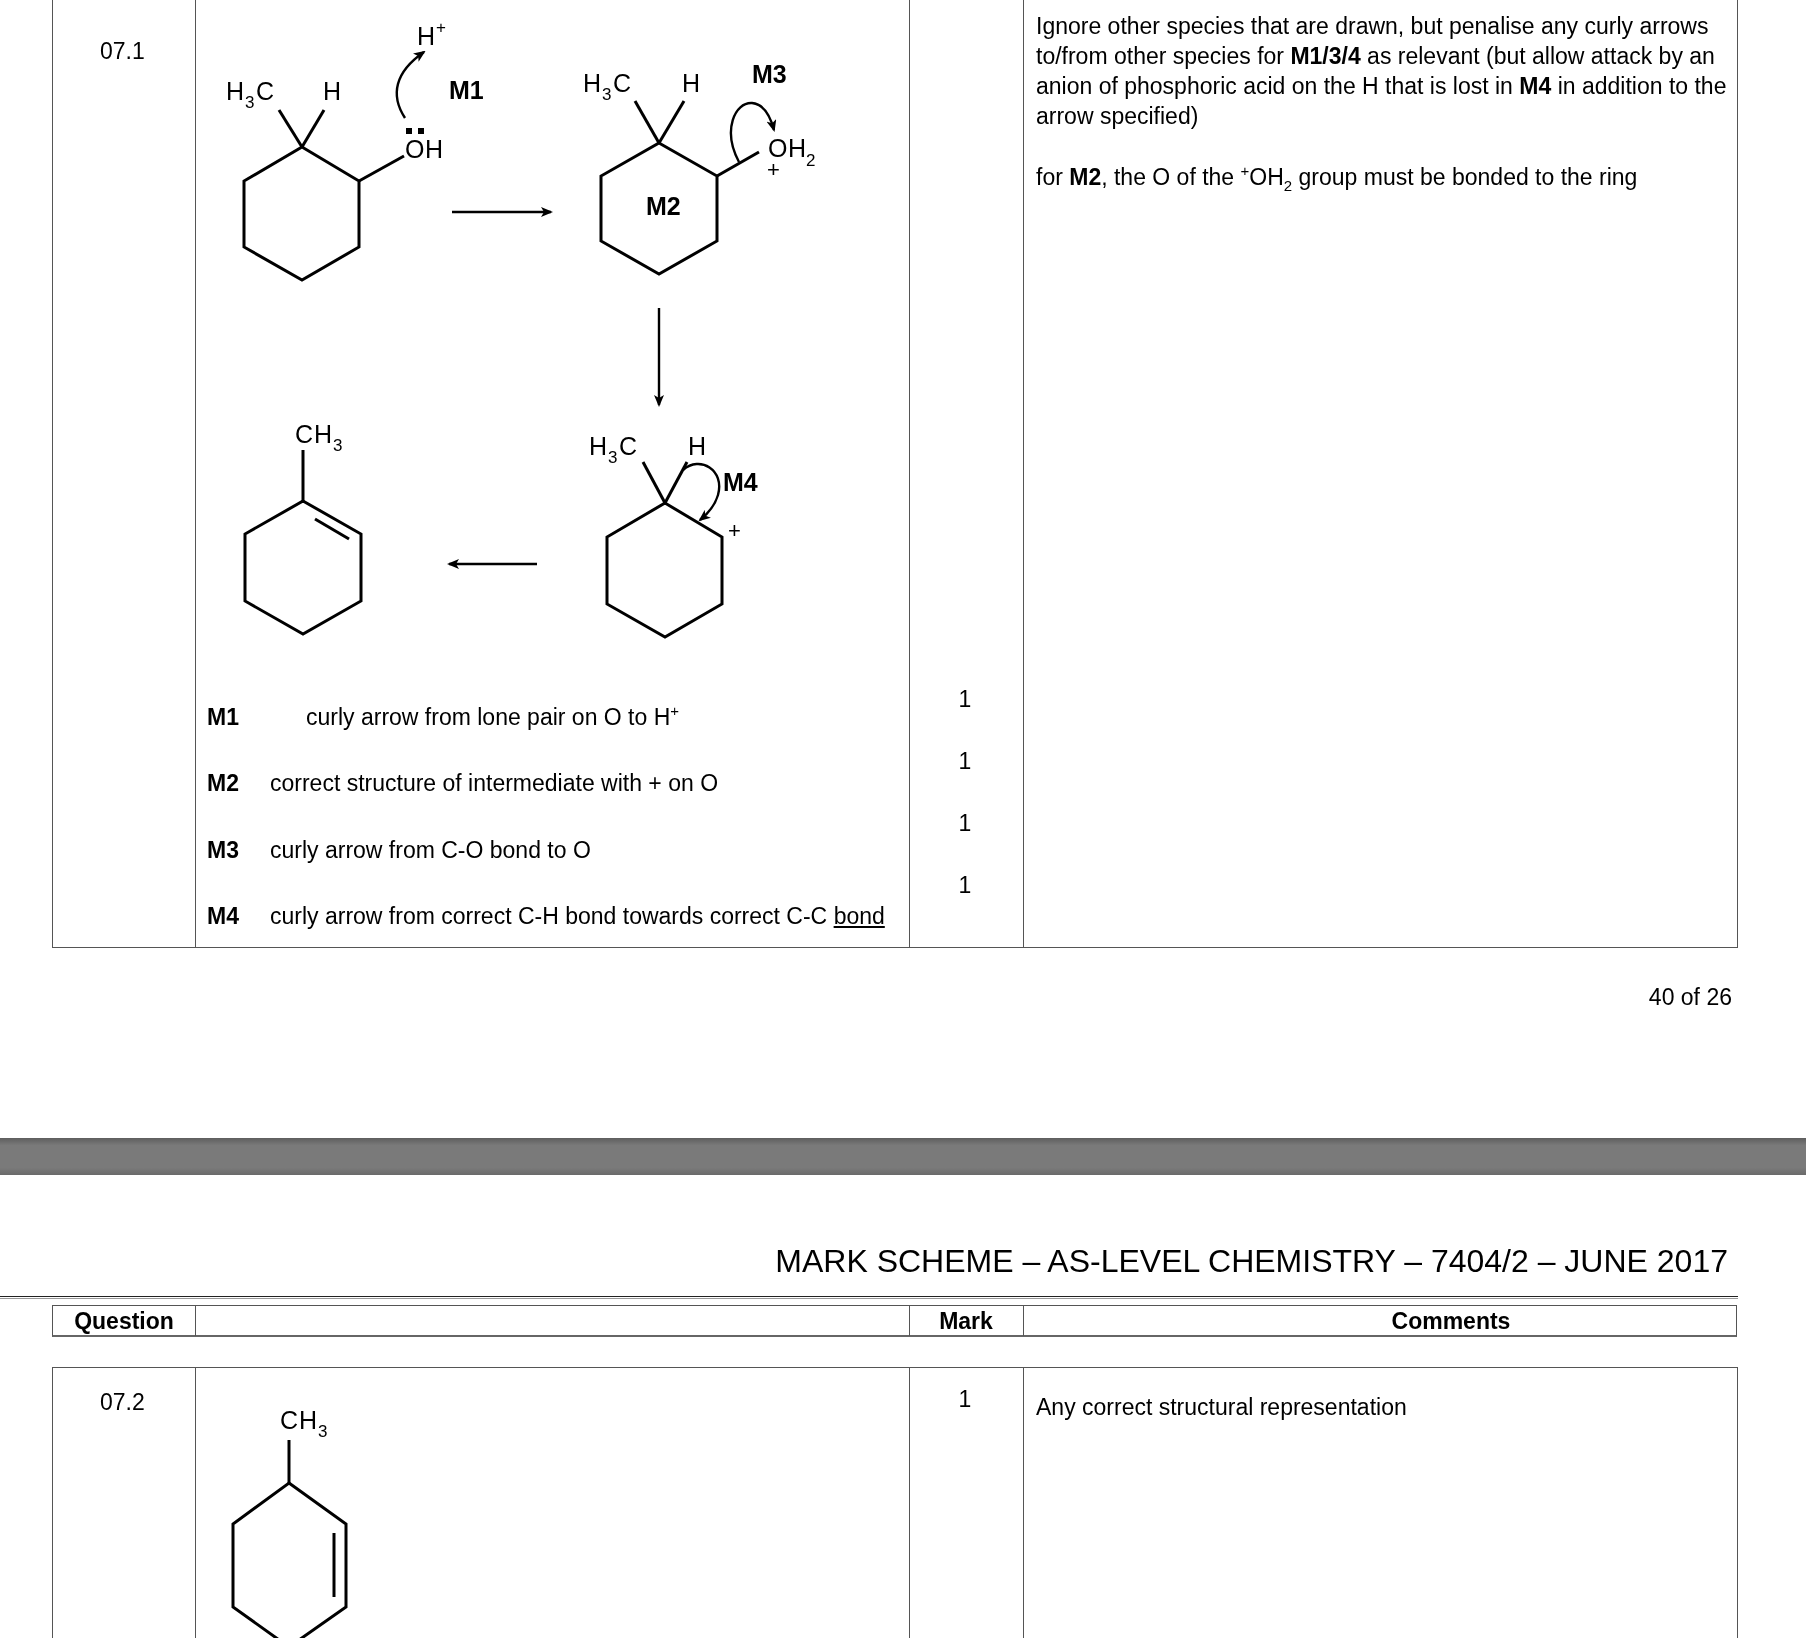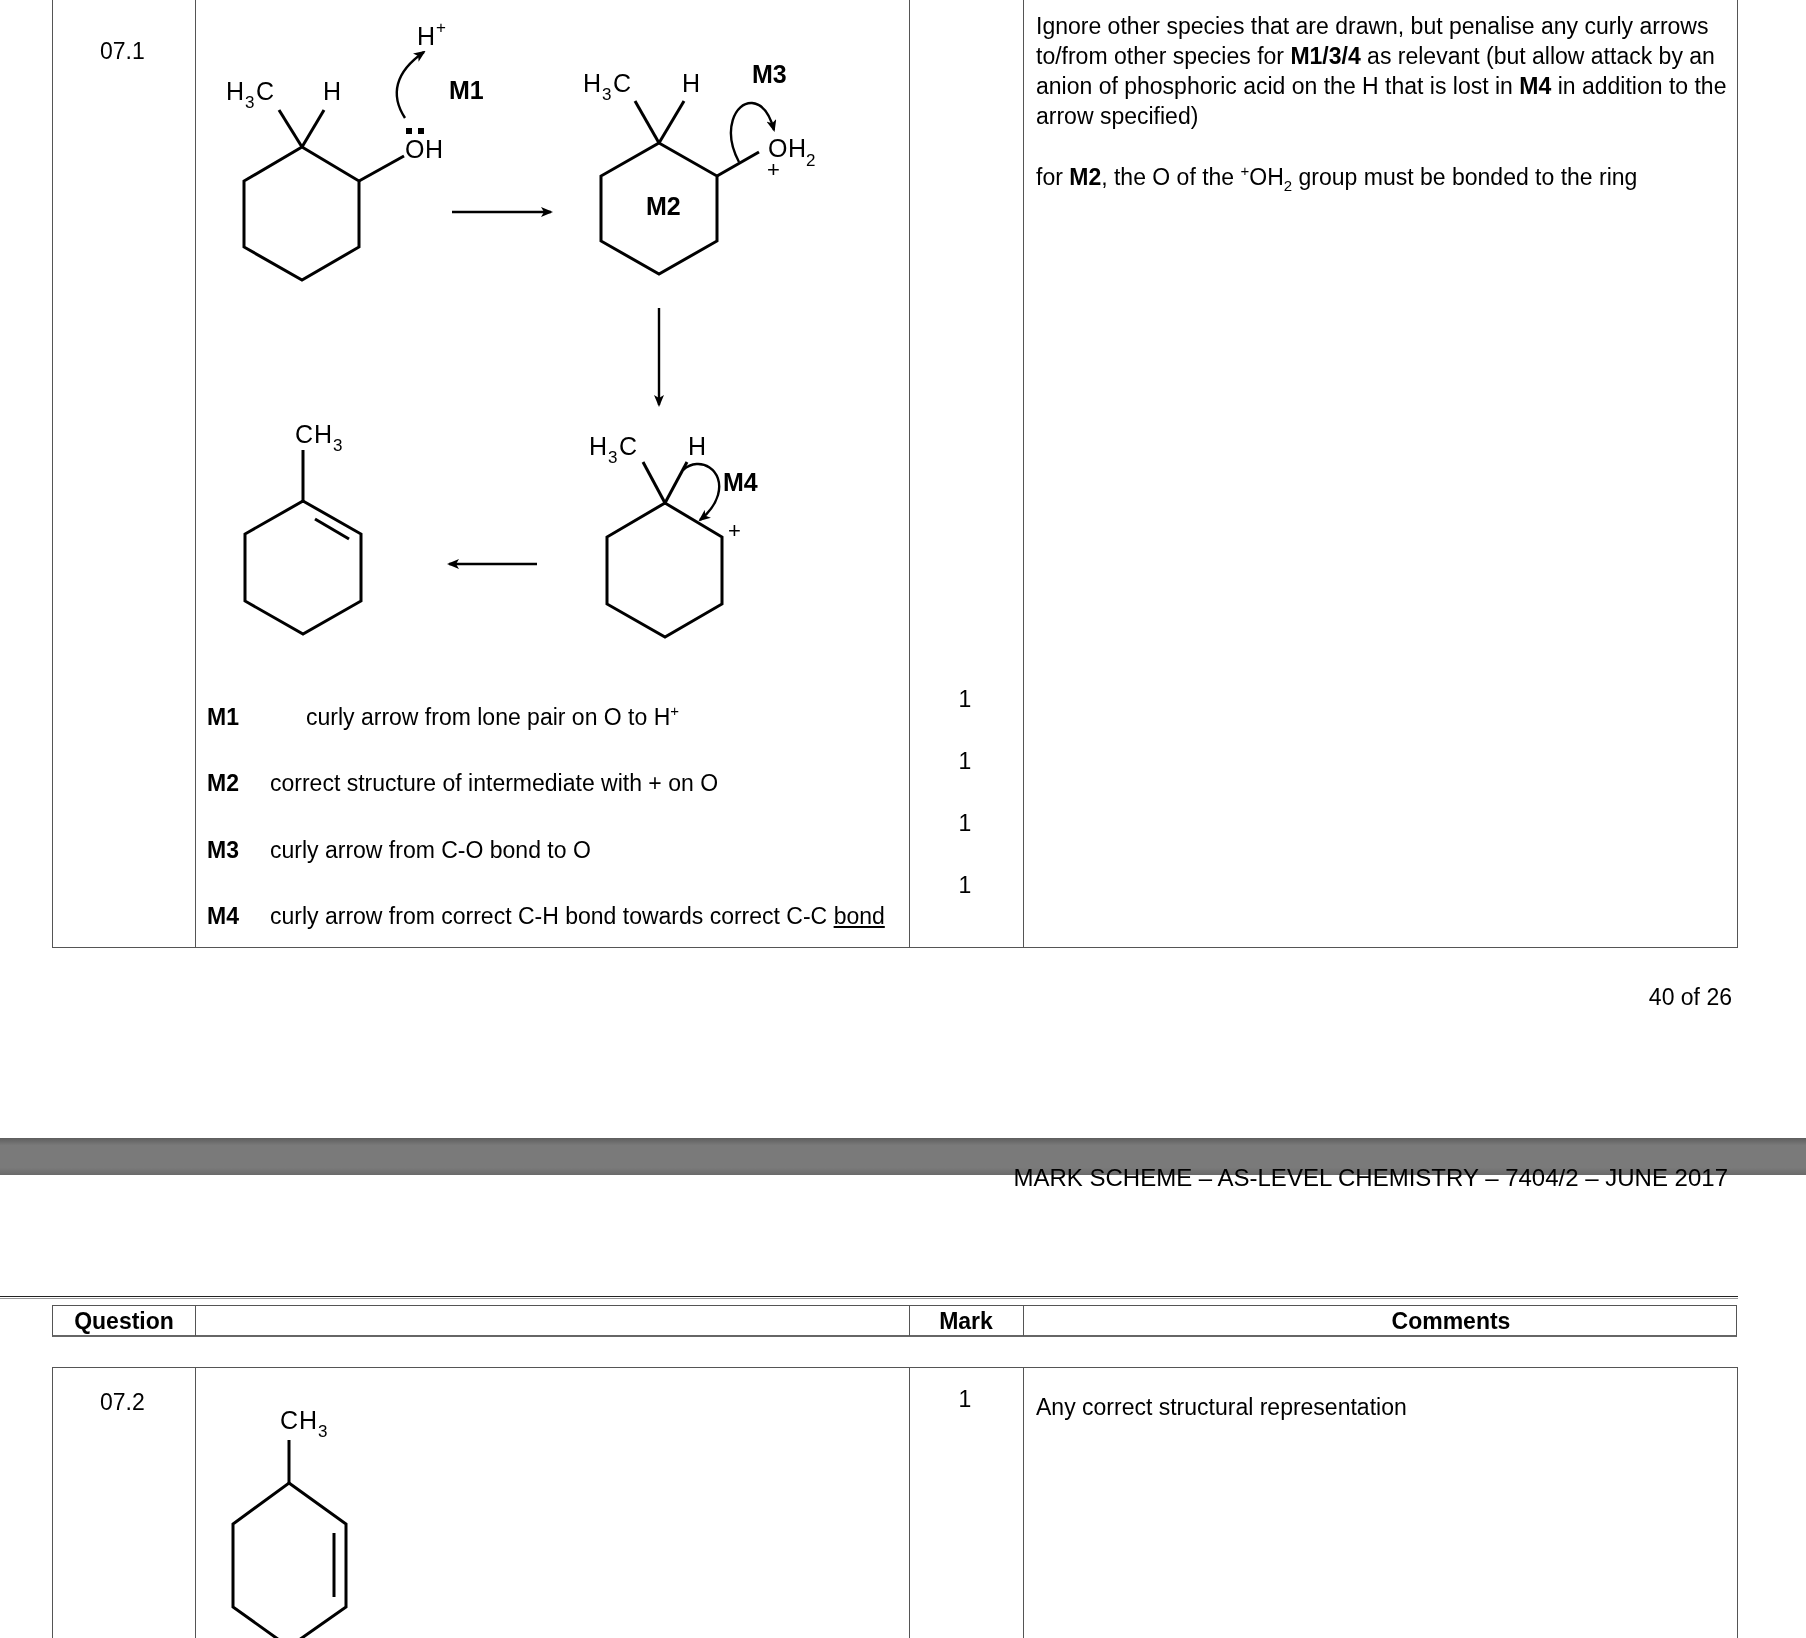--- a/index.html
+++ b/index.html
@@ -148,21 +148,21 @@
   </div>
   <div class="comment" style="left:1036px;top:162px;">
     <span>for </span><b>M2</b><span>, the O of the </span><sup>+</sup><span>OH</span><sub>2</sub><span> group must be bonded to the ring</span>
   </div>
 </div>
 
 <div class="txt" style="right:74px;top:982px;">40 of 26</div>
 
 <div class="band"></div>
 
-<div class="txt" style="right:78px;top:1163px;font-size:24px;">MARK SCHEME – AS-LEVEL CHEMISTRY – 7404/2 – JUNE 2017</div>
+<div class="txt" style="right:78px;top:1246px;font-size:32px;">MARK SCHEME – AS-LEVEL CHEMISTRY – 7404/2 – JUNE 2017</div>
 <div class="rule"></div>
 
 <div class="abs" style="left:52px;top:1305px;width:1685px;height:32px;border:1px solid #555;border-bottom:2px solid #666;box-sizing:border-box;">
   <div class="vline" style="left:142px;top:0;height:30px;"></div>
   <div class="vline" style="left:856px;top:0;height:30px;"></div>
   <div class="vline" style="left:970px;top:0;height:30px;"></div>
   <div class="txt b center" style="left:0;width:142px;top:0;">Question</div>
   <div class="txt b center" style="left:856px;width:114px;top:0;">Mark</div>
   <div class="txt b center" style="left:970px;width:856px;top:0;">Comments</div>
 </div>

